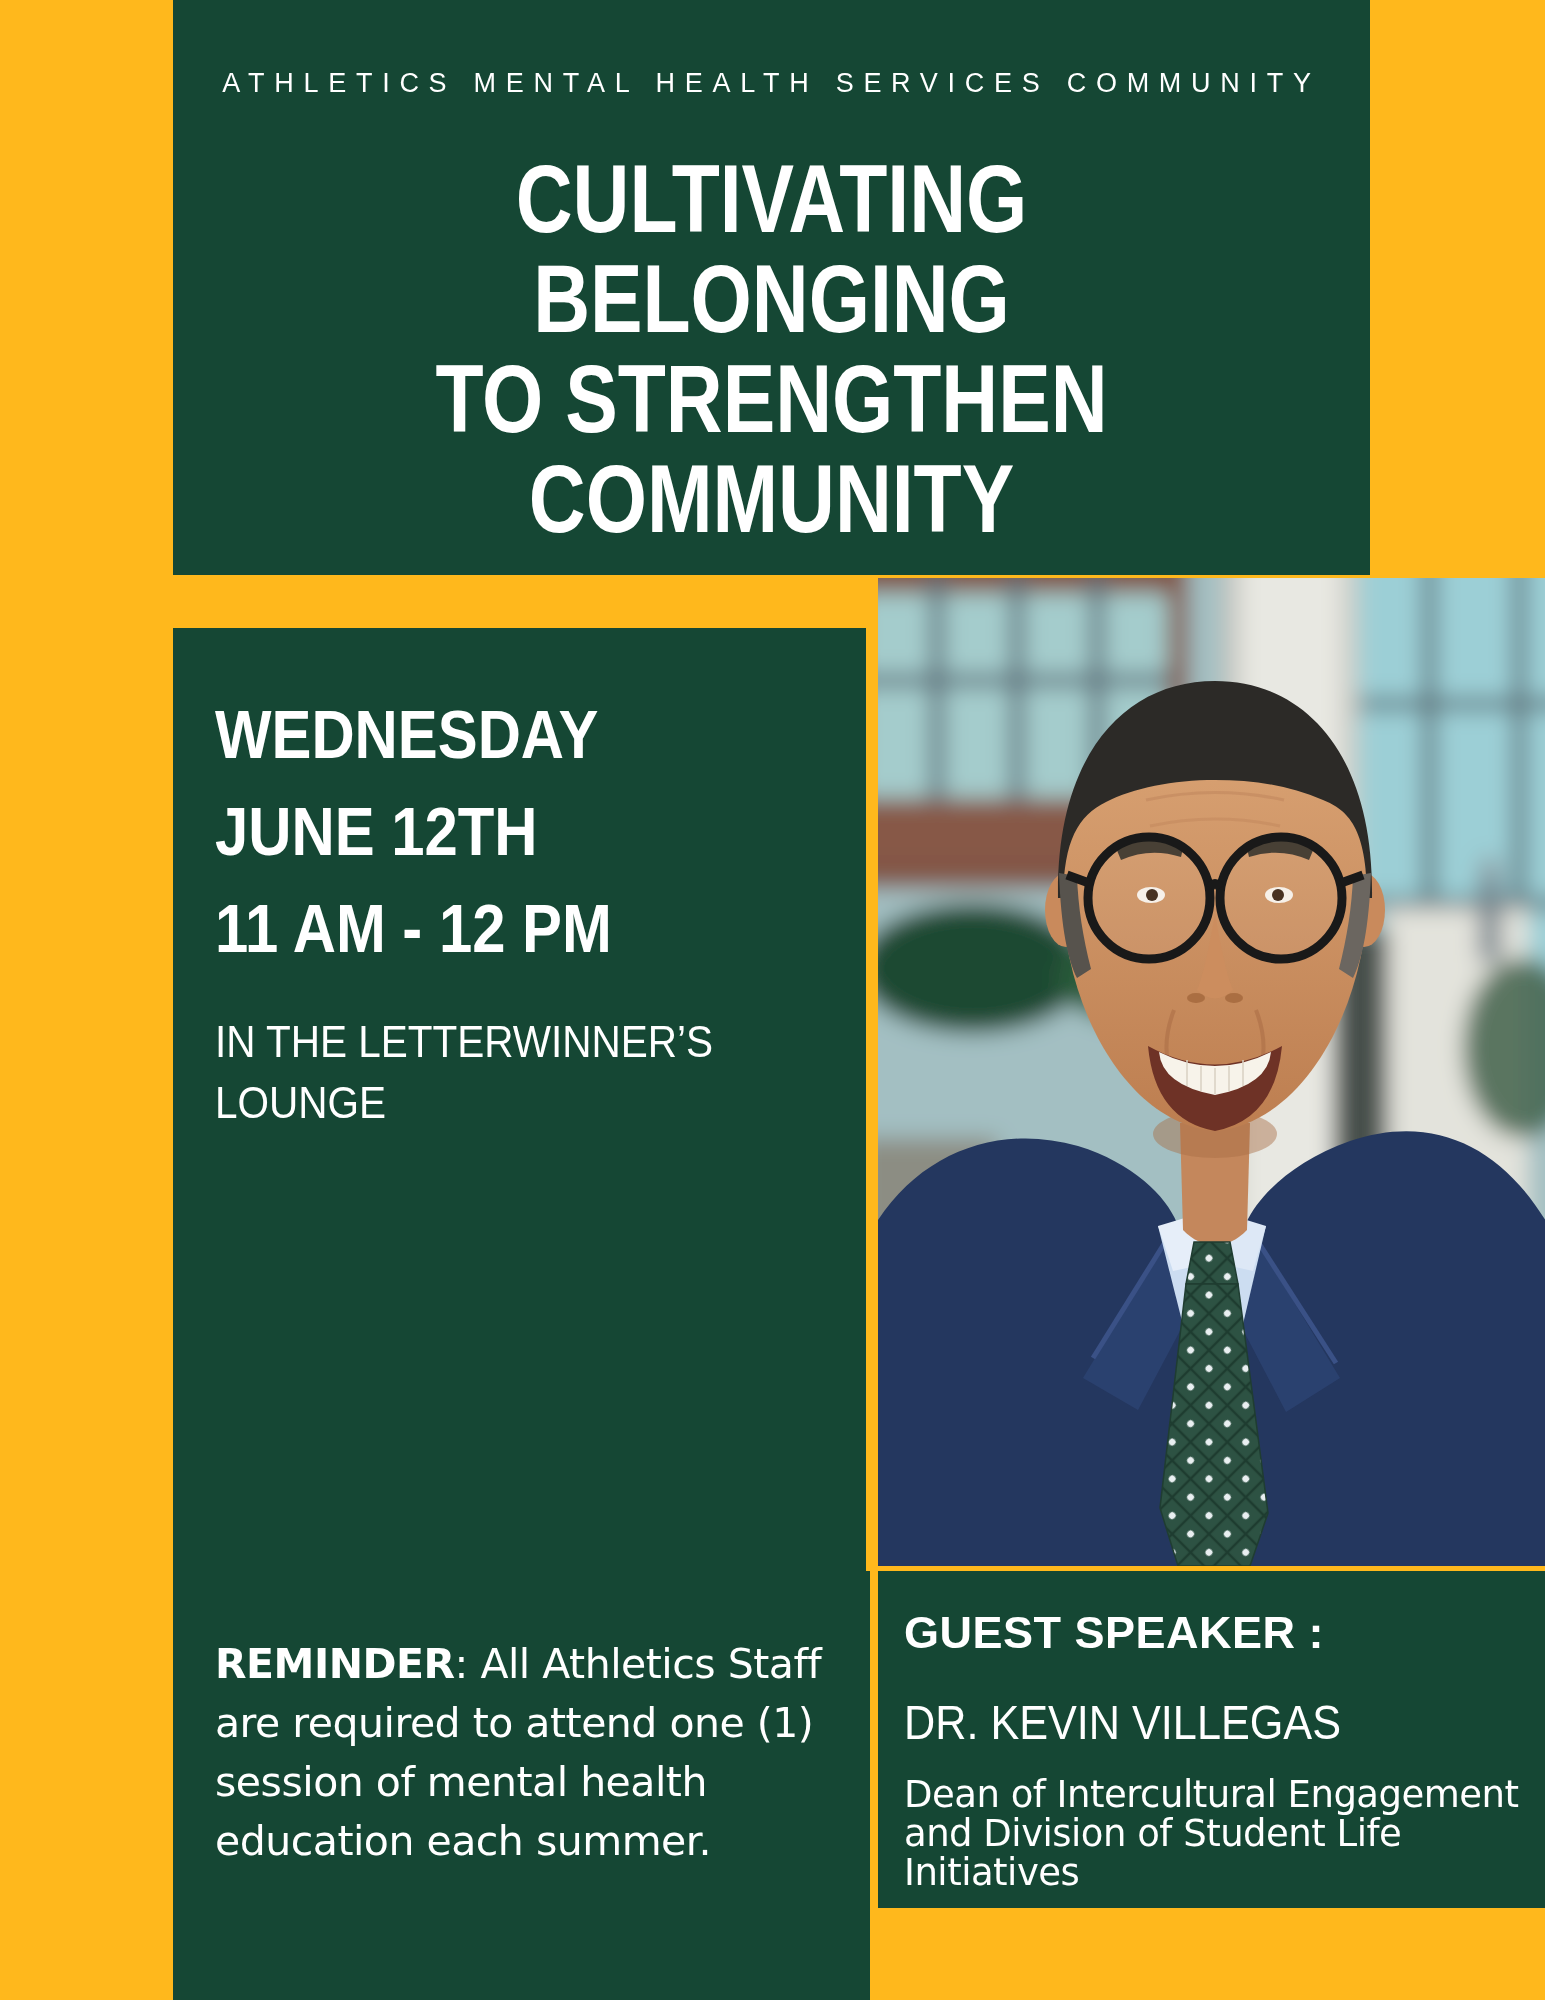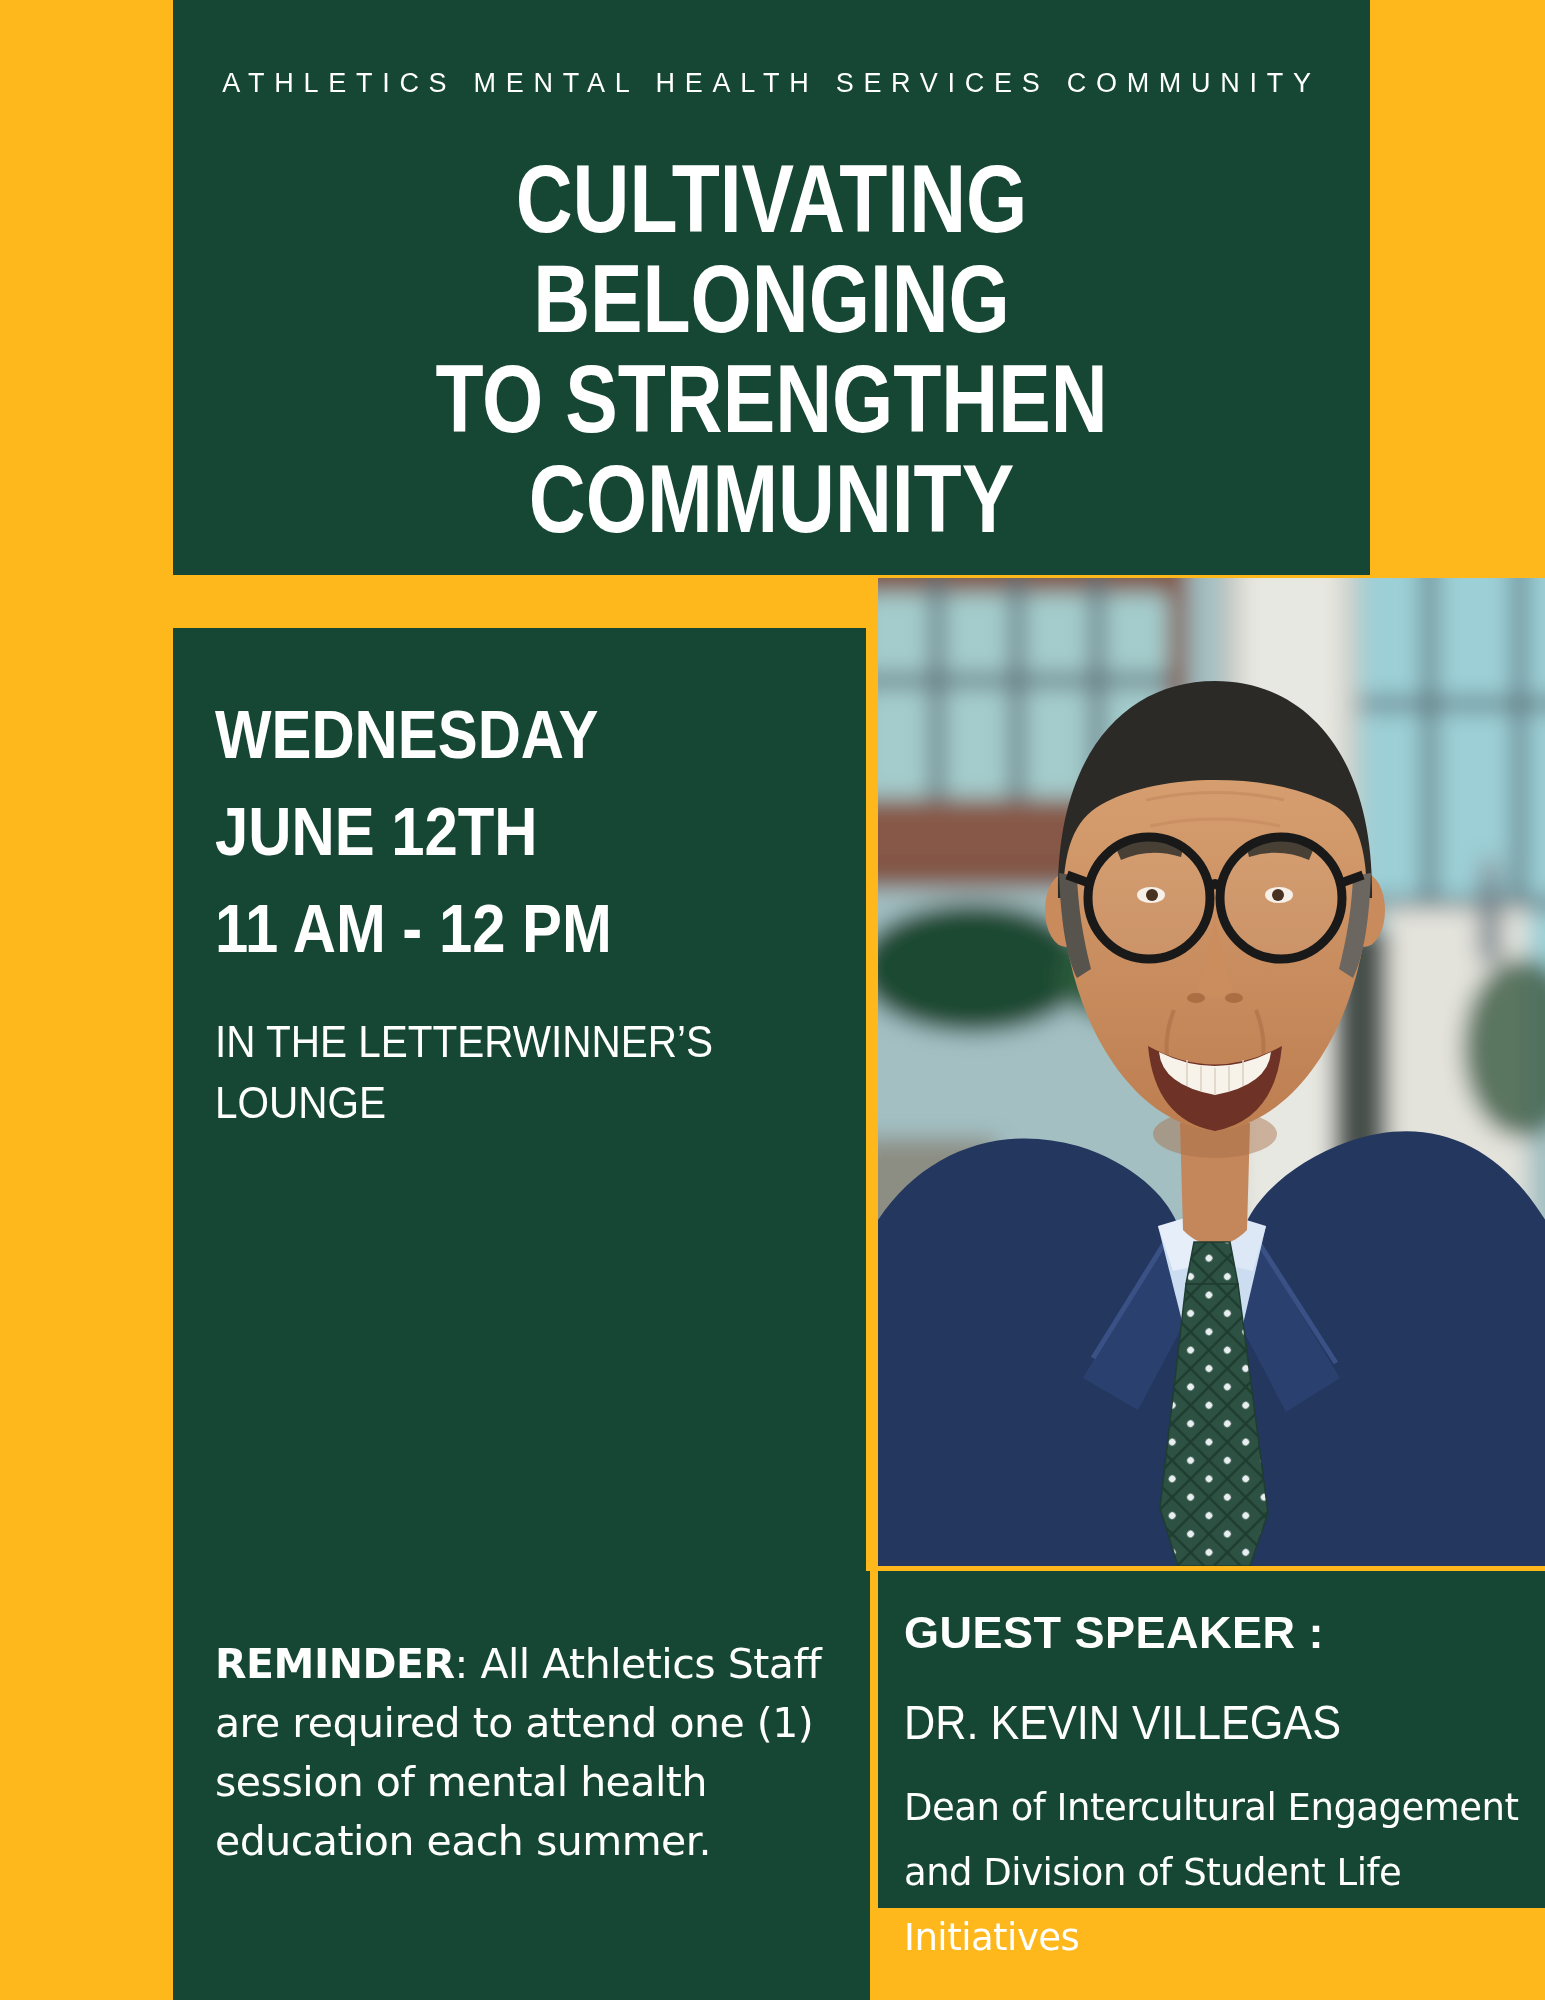--- a/index.html
+++ b/index.html
@@ -79,21 +79,21 @@
     letter-spacing:0.5px;
   }
   .speaker-name{
     margin-top:38px;
     font-size:48px;line-height:52px;font-weight:400;
     transform:scaleX(0.9);transform-origin:0 0;
     white-space:nowrap;
   }
   .speaker-role{
     margin:26px 0 0 0;
-    font-size:37px;line-height:65px;
+    font-size:37px;line-height:39px;
     font-family:"DejaVu Sans",sans-serif;
     letter-spacing:-0.5px;
     white-space:pre-line;
   }
 </style>
 </head>
 <body>
 
 <div class="poster">
 

